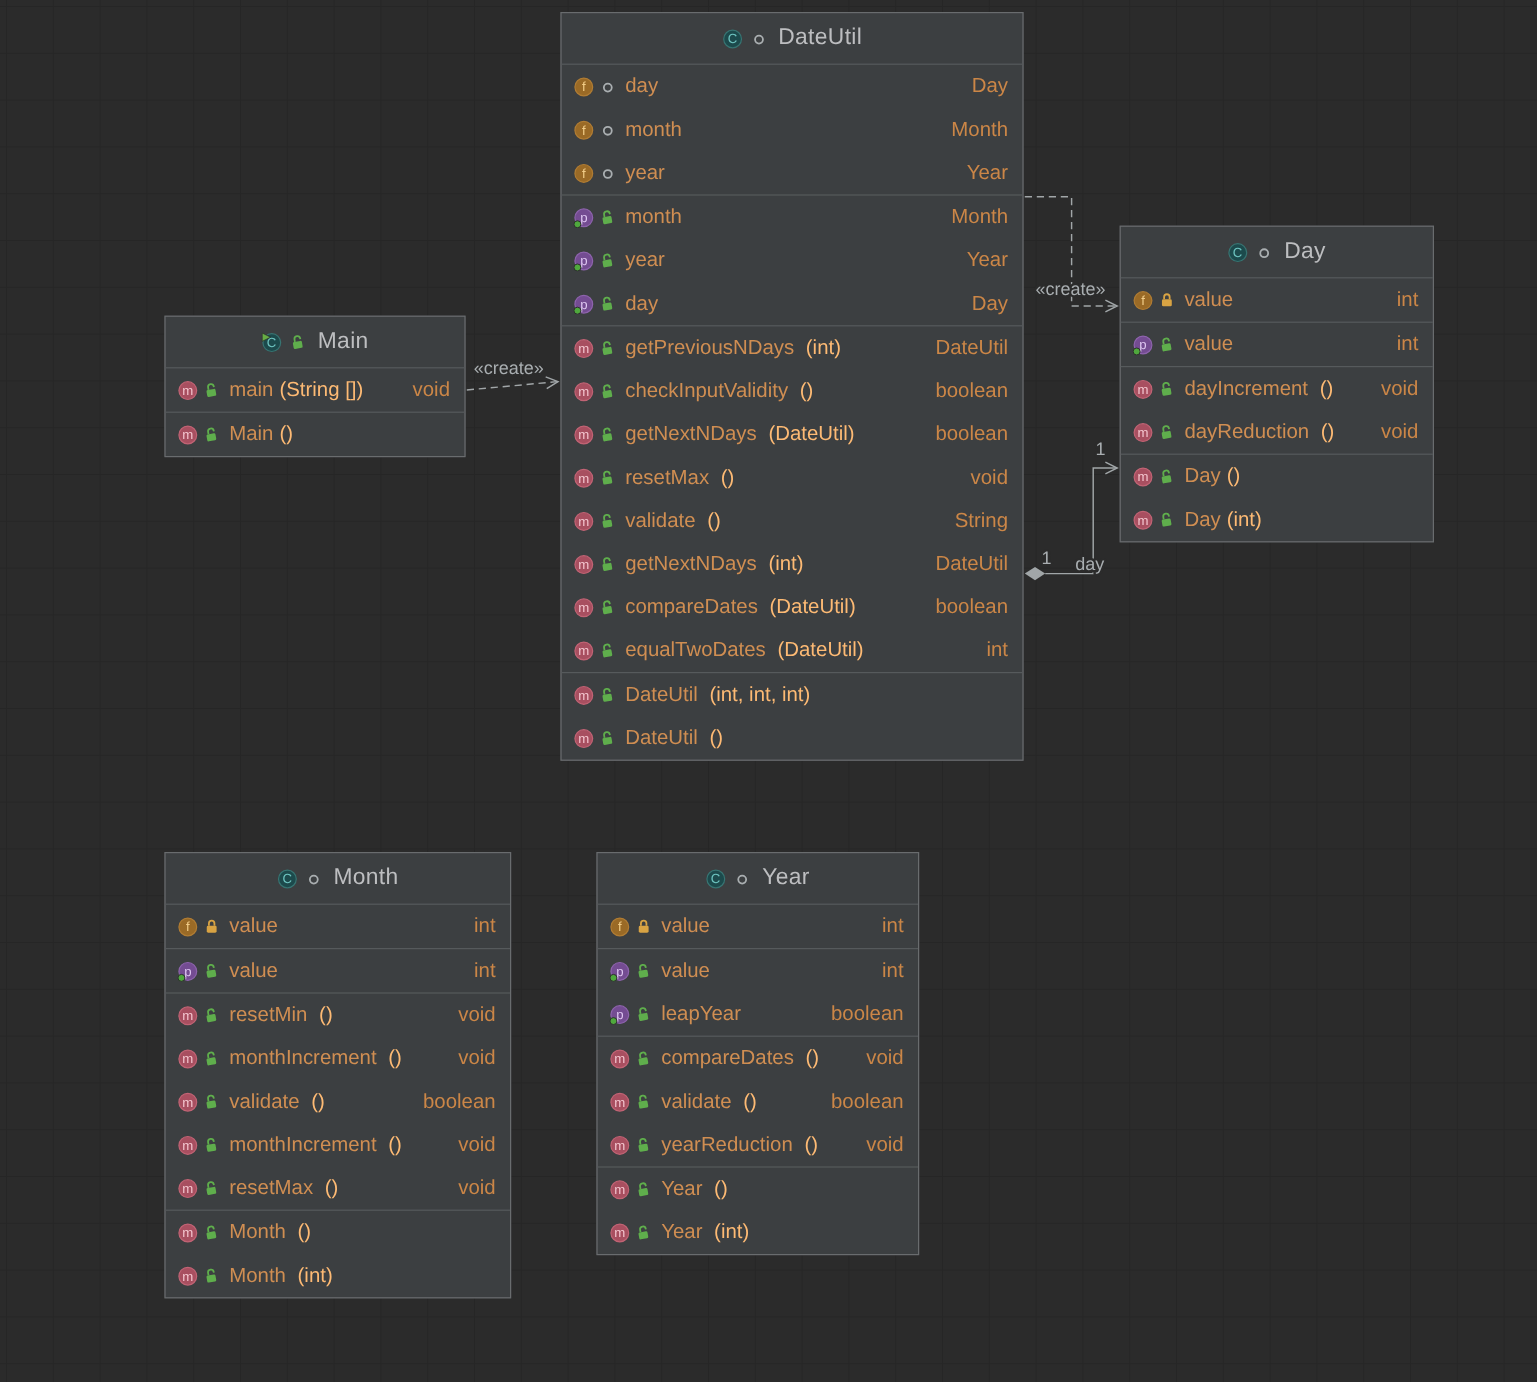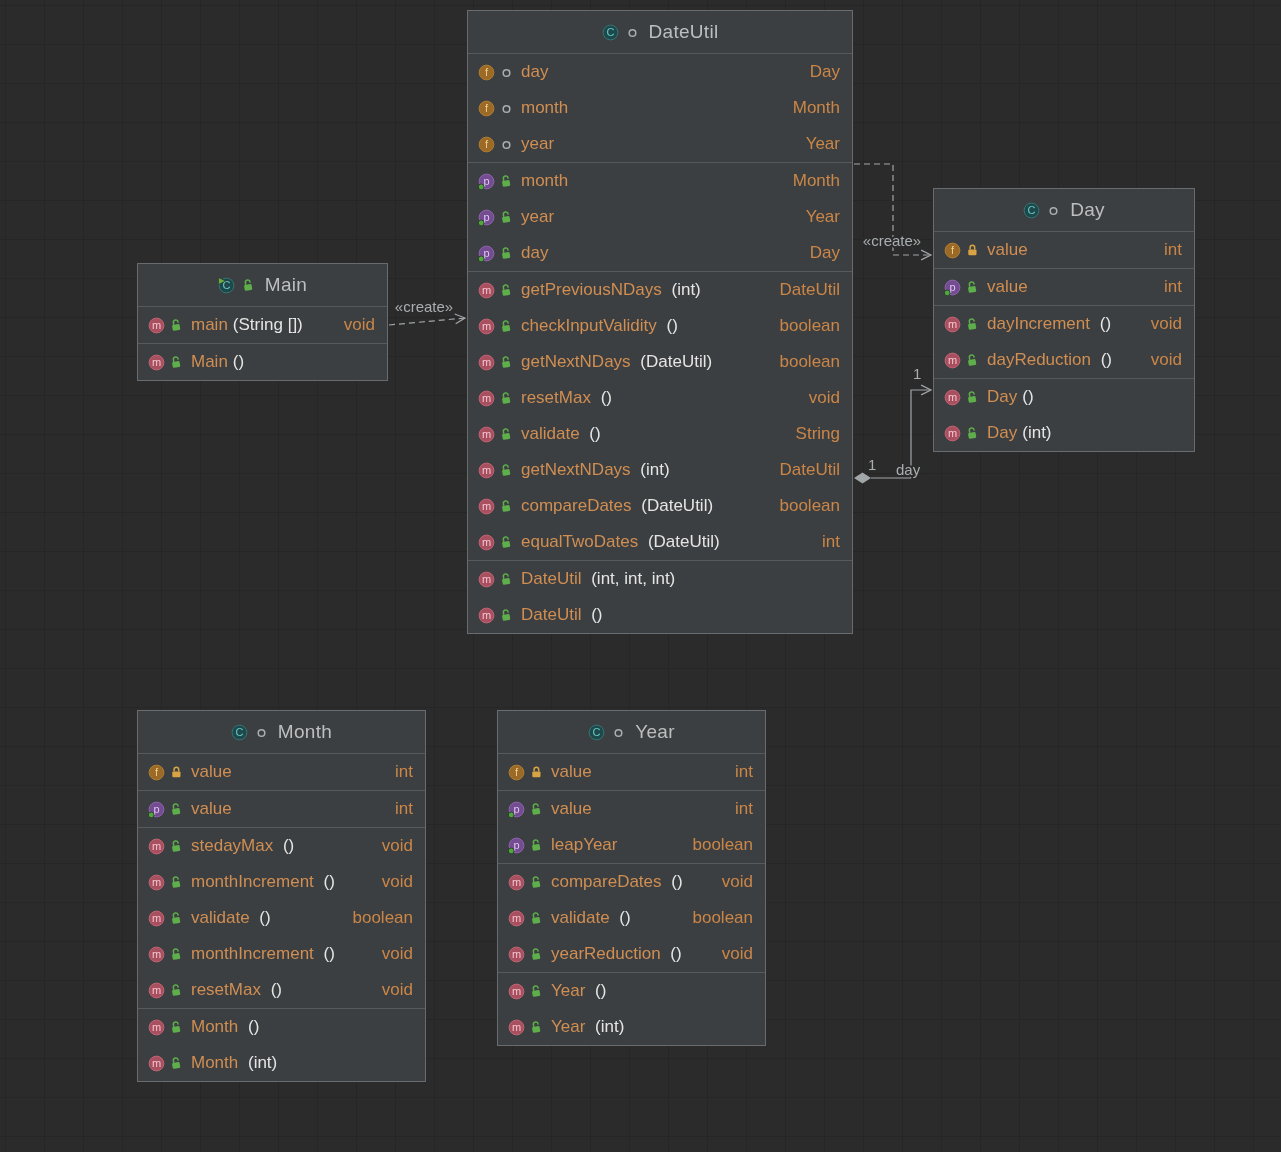--- a/index.html
+++ b/index.html
@@ -14,21 +14,21 @@
   .node{position:absolute;background:#3c3f41;border:1px solid #696c6e}
   .node-header{height:43px;display:flex;align-items:center;justify-content:center;gap:7px;
     border-bottom:1px solid #565a5c;font-size:19px;color:#bdbec0;letter-spacing:.3px}
   .section.sep{border-top:1px solid #565a5c}
   .row{height:36px;display:flex;align-items:center;gap:5px;padding:0 12px 0 10px;font-size:17px}
   .kicon{width:17px;height:17px;display:inline-flex;flex:none}
   .kicon svg{display:block}
   .kicon text{font-family:"Liberation Sans",sans-serif}
   .vicon{width:13px;height:14px;display:inline-flex;flex:none;margin-right:3px}
   .mname{color:#d08e52;white-space:pre}
-  .mparams{color:#e5e5e5;white-space:pre}
+  .mparams{color:#fdba74;white-space:pre}
   .mtype{margin-left:auto;color:#cb8647;padding-left:14px;white-space:pre}
   .title{color:#bdbec0;white-space:pre}
   .edge-label{fill:#a9aeb1;font-size:15px;font-family:"Liberation Sans",sans-serif;
     paint-order:stroke;stroke:#2b2b2b;stroke-width:4px;stroke-linejoin:round}
 </style>
 </head>
 <body>
 
 <div id="canvas">
   <svg id="edges" width="1281" height="1152">
@@ -622,21 +622,21 @@
             </svg>
           </span>
           <span class="vicon">
             <svg width="13" height="14" viewBox="0 0 13 14">
               <g transform="rotate(-10 6.5 8)">
                 <path d="M4 6.4 V4.4 a2.4 2.4 0 0 1 4.8 0 v0.5" fill="none" stroke="#5fae4c" stroke-width="1.5"></path>
                 <rect x="2.1" y="6.4" width="7.6" height="5.9" rx="1.2" fill="#5fae4c"></rect>
               </g>
             </svg>
           </span>
-          <span class="mname">stedayMax</span>
+          <span class="mname">resetMin</span>
           <span class="mparams"> ()</span>
           <span class="mtype">void</span>
         </div>
         <div class="row">
           <span class="kicon">
             <svg width="17" height="17" viewBox="0 0 17 17">
               <circle cx="8.5" cy="8.5" r="7.4" fill="#a84f60" stroke="#c16374"></circle>
               <text x="8.5" y="12.2" text-anchor="middle" font-size="11" fill="#f4c6cf">m</text>
             </svg>
           </span>

